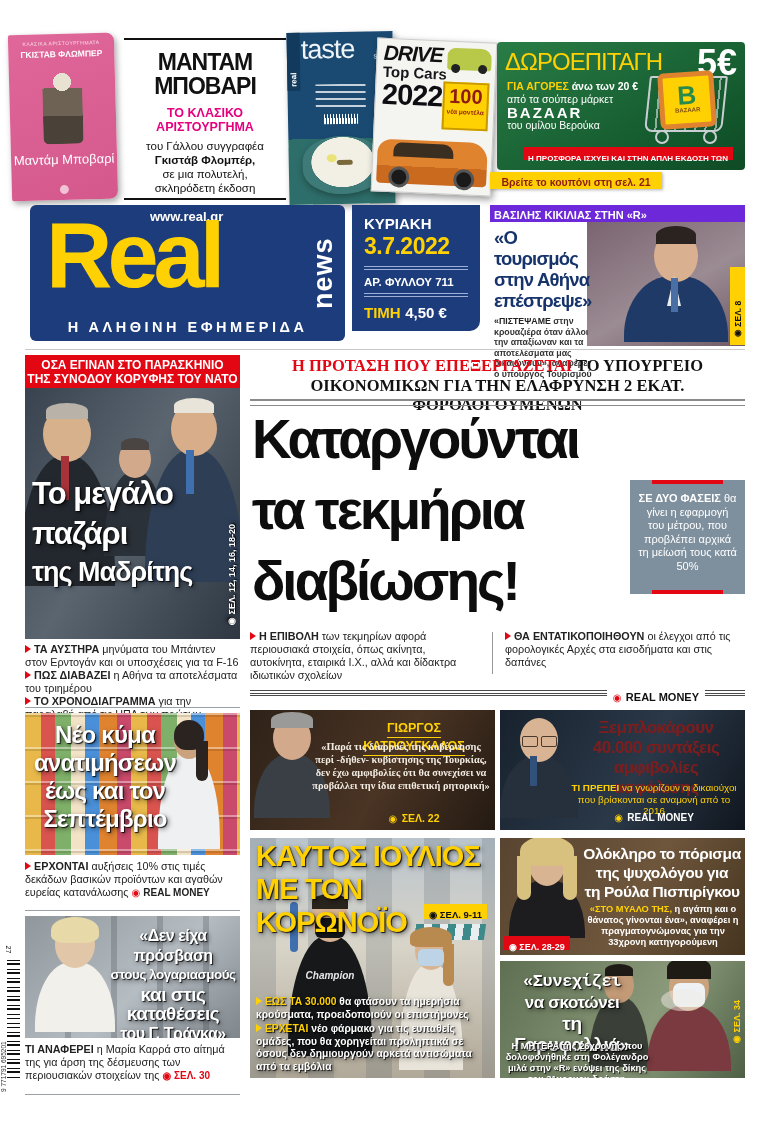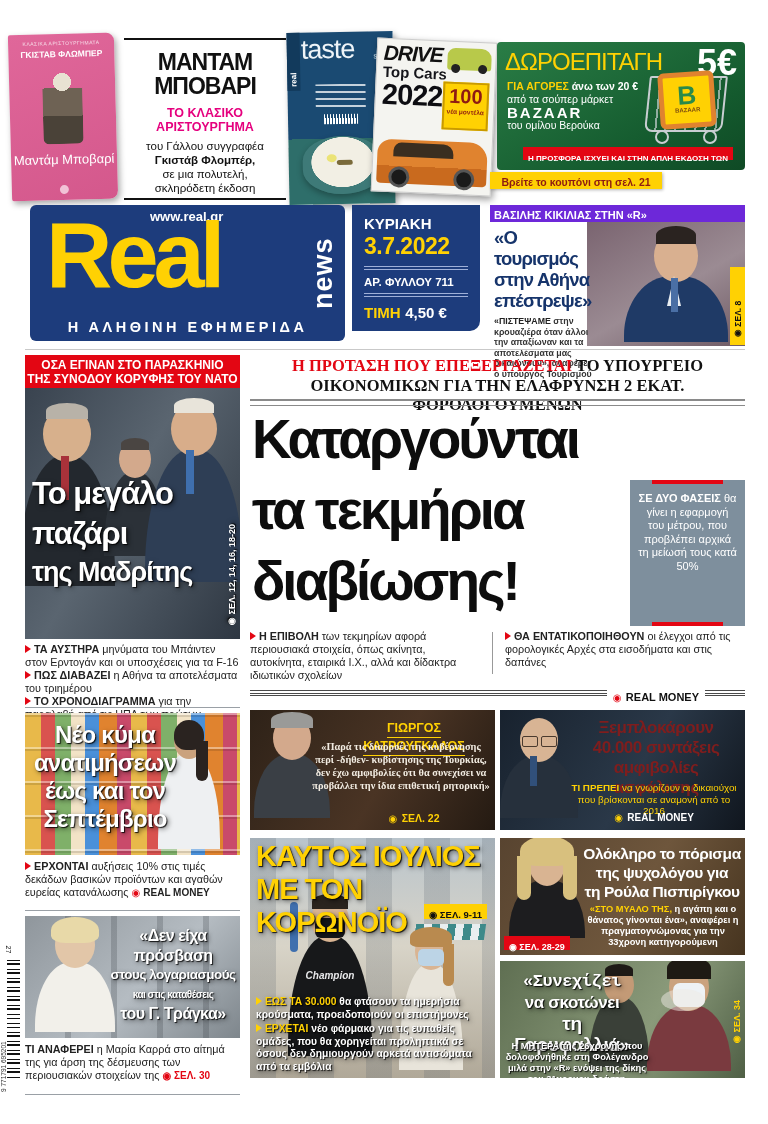--- a/index.html
+++ b/index.html
@@ -247,21 +247,21 @@
     <div class="fig" style="left:4px;top:6px;width:92px;height:120px;">
       <div class="head" style="width:40px;height:46px;background:#e2c6a8;">
           <div style="position:absolute;top:-5px;left:-4px;width:48px;height:26px;border-radius:50% 50% 30% 30%;background:#e8d9a8;"></div>
         </div>
       <div class="body" style="width:80px;height:70px;background:#f2f0ea;"></div>
     </div>
     <div class="abs shadowtxt" style="right:2px;top:10px;width:130px;text-align:center;color:#fff;font-weight:bold;letter-spacing:-.5px;font-size:16px;line-height:19.5px;">
       <div>«Δεν είχα</div>
       <div>πρόσβαση</div>
       <div style="font-size:13.5px;">στους λογαριασμούς</div>
-      <div style="font-size:10px;">και στις καταθέσεις</div>
+      <div style="font-size:19px;">και στις καταθέσεις</div>
       <div>του Γ. Τράγκα»</div>
     </div>
   </div>
   <div class="abs" style="left:25px;top:1043px;width:215px;font-size:10.8px;line-height:13px;color:#222;">
     <span style="font-weight:bold;">ΤΙ ΑΝΑΦΕΡΕΙ</span><span> η Μαρία Καρρά στο αίτημά της για άρση της δέσμευσης των περιουσιακών στοιχείων της</span>
     <span style="white-space:nowrap;color:#e30613;font-weight:bold;font-size:10px;"><span class="ticon">◉</span> <span>ΣΕΛ. 30</span></span>
   </div>
   <div class="abs sep" style="left:25px;top:1094px;width:215px;"></div>
 
   <div class="abs" style="left:3px;top:948px;width:20px;height:150px;">
@@ -274,21 +274,21 @@
     <span style="color:#e30613;">Η ΠΡΟΤΑΣΗ ΠΟΥ ΕΠΕΞΕΡΓΑΖΕΤΑΙ</span><span style="color:#111;"> ΤΟ ΥΠΟΥΡΓΕΙΟ ΟΙΚΟΝΟΜΙΚΩΝ ΓΙΑ ΤΗΝ ΕΛΑΦΡΥΝΣΗ 2 ΕΚΑΤ. ΦΟΡΟΛΟΓΟΥΜΕΝΩΝ</span>
   </div>
   <div class="abs" style="left:250px;top:399px;width:495px;height:4px;border-top:2px solid #8a8a8a;border-bottom:1px solid #8a8a8a;"></div>
 
   <div class="abs" style="left:252px;top:404px;width:380px;font-weight:bold;color:#0d0d0d;letter-spacing:-3px;font-size:55px;line-height:71px;">
     <div>Καταργούνται</div>
     <div>τα τεκμήρια</div>
     <div>διαβίωσης!</div>
   </div>
 
-  <div class="abs graybox" style="left:630px;top:480px;width:115px;height:146px;text-align:center;">
+  <div class="abs graybox" style="left:630px;top:480px;width:115px;height:114px;text-align:center;">
     <div style="position:absolute;top:0;left:22px;width:71px;height:4px;background:#e30613;"></div>
     <div style="position:absolute;bottom:0;left:22px;width:71px;height:4px;background:#e30613;"></div>
     <div style="padding:12px 8px 0;color:#fff;font-weight:bold;font-size:11px;line-height:13.5px;">
       <span>ΣΕ ΔΥΟ ΦΑΣΕΙΣ</span><span style="font-weight:normal;"> θα γίνει η εφαρμογή του μέτρου, που προβλέπει αρχικά τη μείωσή τους κατά 50%</span>
     </div>
   </div>
 
   <div class="abs" style="left:250px;top:630px;width:232px;font-size:10.8px;line-height:13px;color:#222;">
     <span class="tri"></span><span style="font-weight:bold;">Η ΕΠΙΒΟΛΗ</span><span> των τεκμηρίων αφορά περιουσιακά στοιχεία, όπως ακίνητα, αυτοκίνητα, εταιρικά Ι.Χ., αλλά και δίδακτρα ιδιωτικών σχολείων</span>
   </div>

